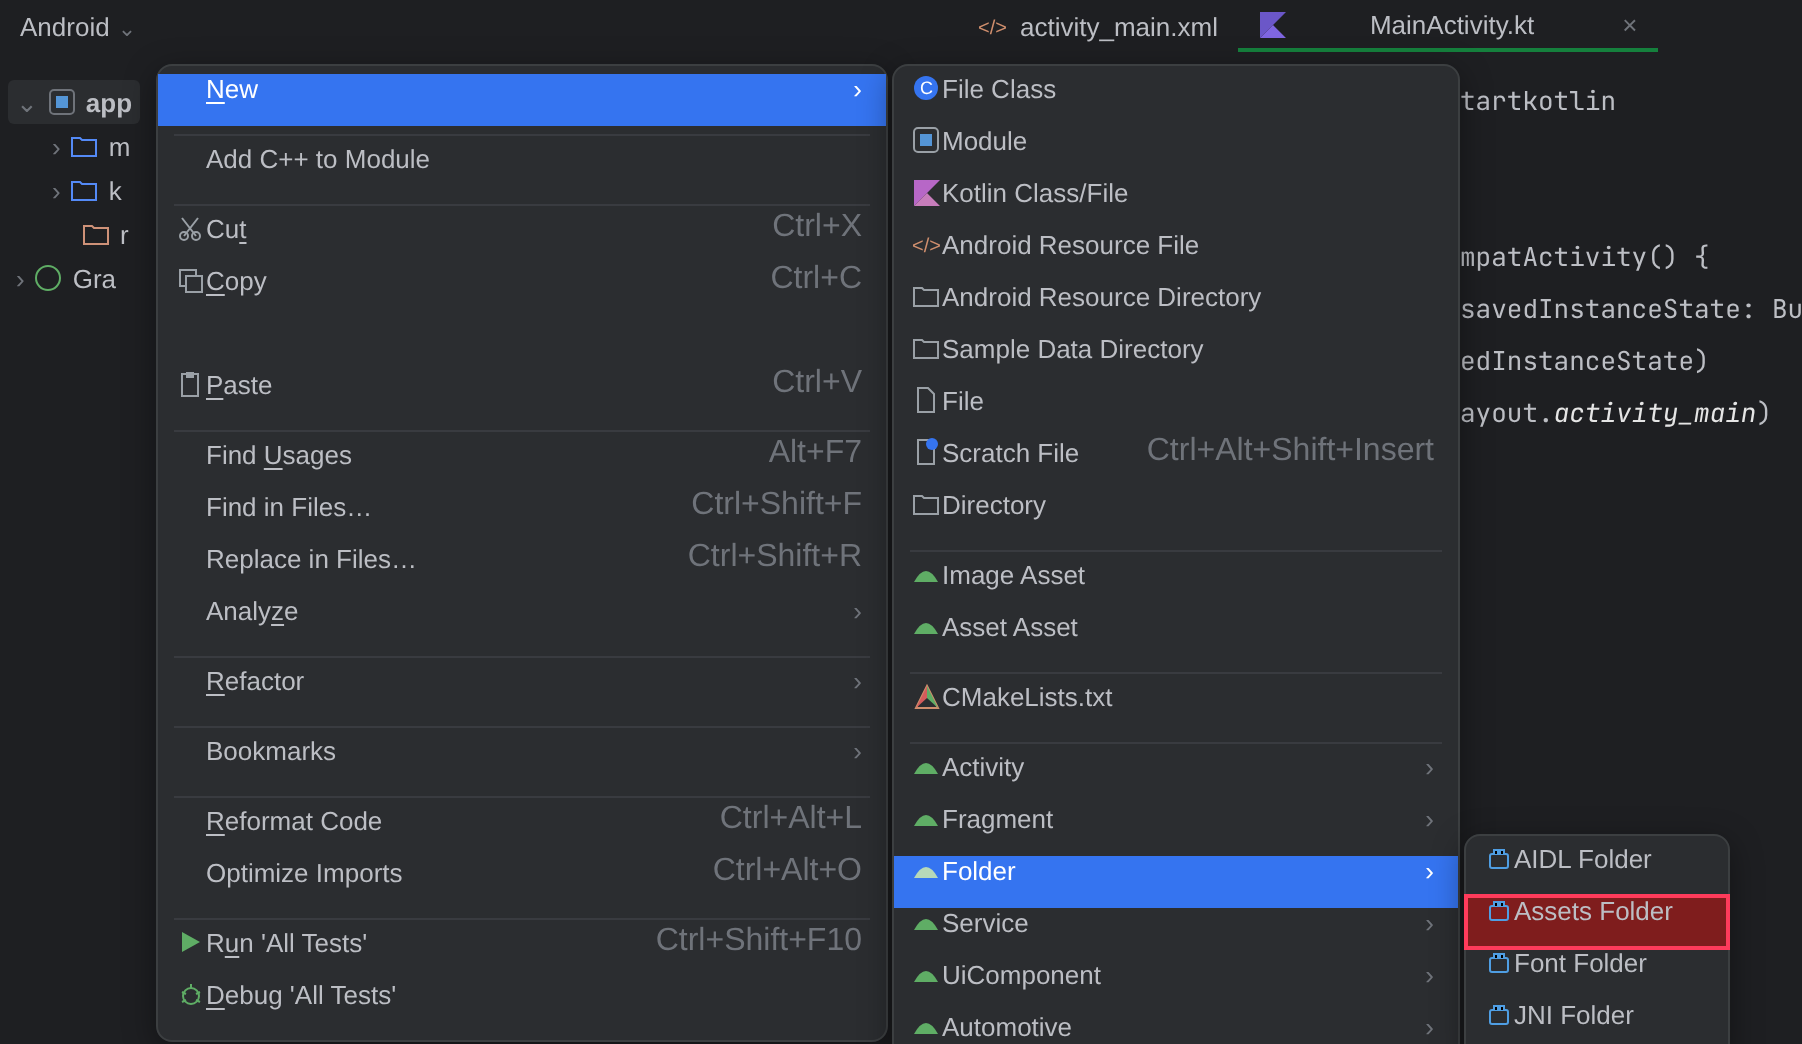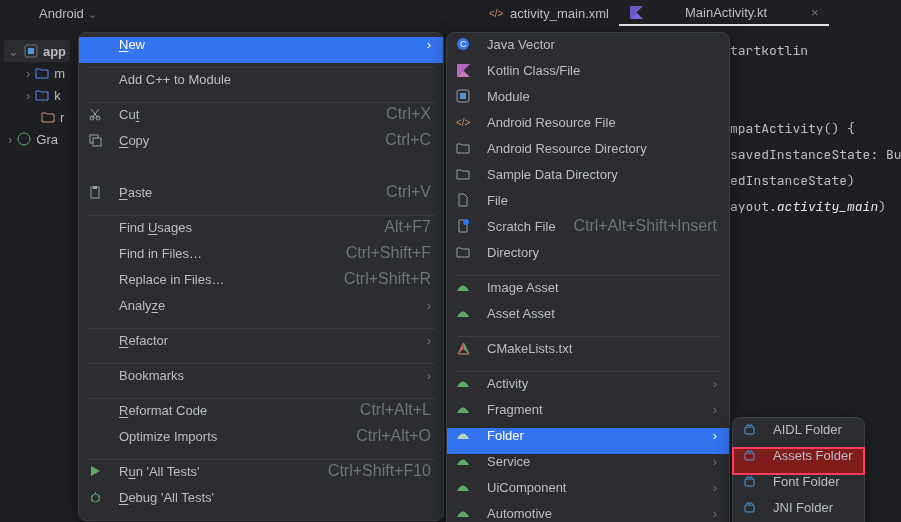--- a/index.html
+++ b/index.html
@@ -10,21 +10,20 @@
       font-family: -apple-system, BlinkMacSystemFont, "Segoe UI", sans-serif;
       font-size: 13px;
       color: #bcbec4;
       overflow: hidden;
       position: relative;
     }
     .top-bar {
       display: flex;
       height: 26px;
       align-items: center;
-      padding-left: 29px;
     }
     .project-selector {
       padding: 0 10px;
       display: flex;
       align-items: center;
       gap: 4px;
       min-width: 80px;
     }
     .editor-tabs {
       display: flex;
@@ -35,21 +34,21 @@
     }
     .editor-tab {
       display: flex;
       align-items: center;
       gap: 6px;
       padding: 0 10px;
       height: 26px;
     }
     .editor-tab.active {
       background: #1e1f22;
-      border-bottom: 2px solid #e5e5e5;
+      border-bottom: 2px solid #15803d;
       margin-bottom:-2px;
       gap:40px;
     }
     .tree {
       position: absolute;
       left: 4px;
       top: 40px;
     }
     .tree-row {
       display: flex;
@@ -79,21 +78,21 @@
       border: 1px solid #3c3f41;
       border-radius: 8px;
       padding: 4px 0;
       box-shadow: 0 4px 16px rgba(0,0,0,0.4);
     }
     .menu-item {
       display: flex;
       align-items: center;
       height: 26px;
       padding: 0 12px 12px 8px;
-      gap: 16px;
+      gap: 0;
       white-space: nowrap;
     }
     .menu-item.highlight {
       background: #3574f0;
       color: #ffffff;
     }
     .menu-item.boxed {
       outline: 2px solid #ff3b5b;
       outline-offset: -1px;
     }
@@ -316,39 +315,39 @@
 </div>
 
 <div class="context-menu" style="left:446px; top:32px; width:284px;">
   <div class="menu-item">
       <span class="menu-icon">
         <svg width="14" height="14">
           <circle cx="7" cy="7" r="6" fill="#3574f0"></circle>
           <text x="4" y="10" font-size="9" fill="#fff">C</text>
         </svg>
       </span>
-      <span class="menu-label">Java Vector</span>
+      <span class="menu-label">File Class</span>
+    </div>
+  <div class="menu-item">
+      <span class="menu-icon">
+        <svg width="14" height="14">
+          <rect x="1" y="1" width="12" height="12" rx="2" fill="none" stroke="#9aa0a6"></rect>
+          <rect x="4" y="4" width="6" height="6" fill="#5495d6"></rect>
+        </svg>
+      </span>
+      <span class="menu-label">Module</span>
     </div>
   <div class="menu-item">
       <span class="menu-icon">
         <svg width="13" height="13">
           <polygon points="0,0 13,0 0,13" fill="#b767c7"></polygon>
           <polygon points="13,0 6.5,6.5 13,13 0,13" fill="#c77dbb"></polygon>
         </svg>
       </span>
       <span class="menu-label">Kotlin Class/File</span>
-    </div>
-  <div class="menu-item">
-      <span class="menu-icon">
-        <svg width="14" height="14">
-          <rect x="1" y="1" width="12" height="12" rx="2" fill="none" stroke="#9aa0a6"></rect>
-          <rect x="4" y="4" width="6" height="6" fill="#5495d6"></rect>
-        </svg>
-      </span>
-      <span class="menu-label">Module</span>
     </div>
   <div class="menu-item">
       <span class="menu-icon">
         <svg width="14" height="14">
           <text x="0" y="11" font-size="10" fill="#cf8e6d">&lt;/&gt;</text>
         </svg>
       </span>
       <span class="menu-label">Android Resource File</span>
     </div>
   <div class="menu-item">

